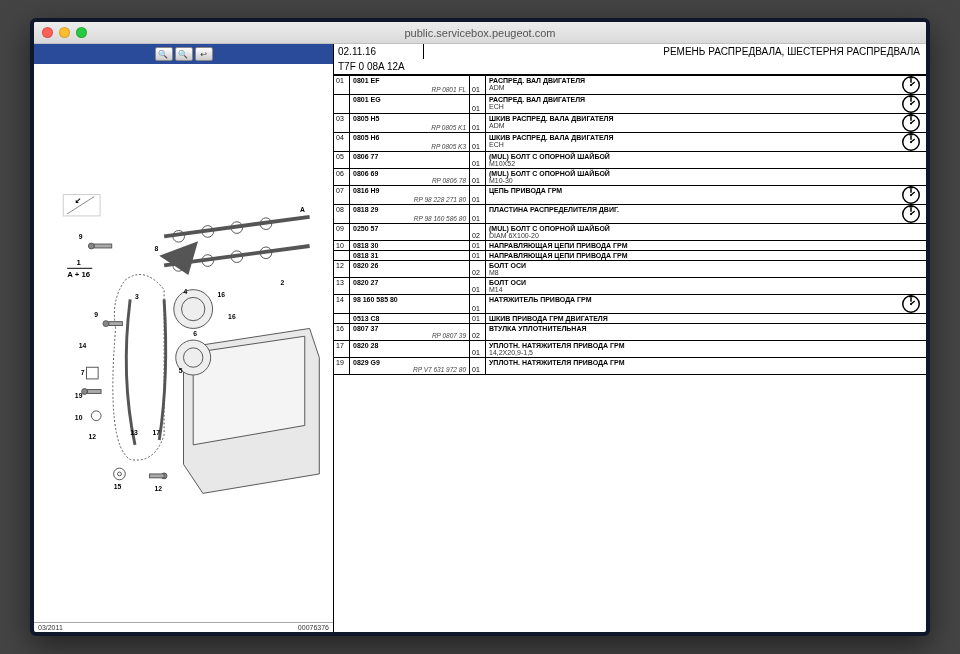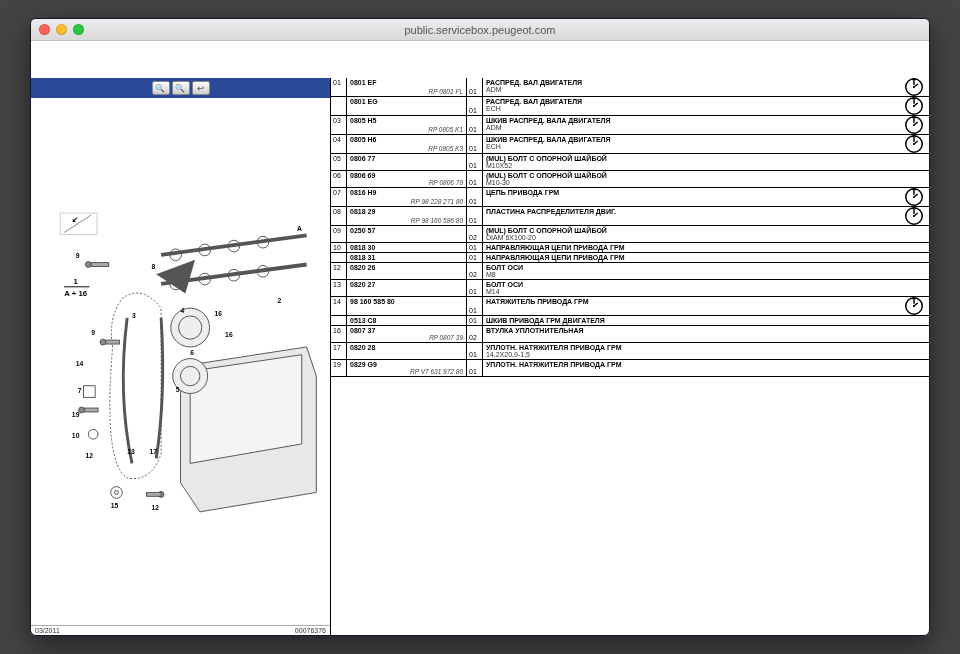--- a/index.html
+++ b/index.html
@@ -9,27 +9,26 @@
     width: 960px;
     height: 654px;
     overflow: hidden;
     font-size: 10px;
   }
   .window {
     position: absolute;
     left: 30px; top: 18px;
     width: 900px; height: 618px;
     background: #fff;
-    border: 1px solid #0f172a;
+    border: 4px solid #0f172a;
     border-radius: 6px;
     box-shadow: 0 10px 30px rgba(0,0,0,.5);
     overflow: hidden;
     display: flex;
     flex-direction: column;
-    gap: 37px;
   }
   .titlebar {
     height: 22px;
     background: linear-gradient(#ededed,#d9d9d9);
     border-bottom: 1px solid #c0c0c0;
     display: flex;
     align-items: center;
     padding: 0 8px;
   }
   .traf { display:flex; gap:6px; }
@@ -250,20 +249,29 @@
           </g>
         </svg>
       </div>
       <div class="diag-footer">
         <span>03/2011</span>
         <span>00076376</span>
       </div>
     </div>
 
     <div class="right">
+      <div class="header-block">
+        <div class="header-row1">
+          <div class="code">02.11.16</div>
+          <div class="title">РЕМЕНЬ РАСПРЕДВАЛА, ШЕСТЕРНЯ РАСПРЕДВАЛА</div>
+        </div>
+        <div class="header-row2">
+          <div class="vin">T7F 0 08A 12A</div>
+        </div>
+      </div>
       <div class="parts" id="parts">
           <div class="part">
     <div class="c-num">01</div>
     <div class="c-ref">
       <span class="ref">0801 EF</span>
       <span class="rp">RP 0801 FL</span>
     </div>
     <div class="c-qty">01</div>
     <div class="c-desc">
       <span class="name">РАСПРЕД. ВАЛ ДВИГАТЕЛЯ</span>

